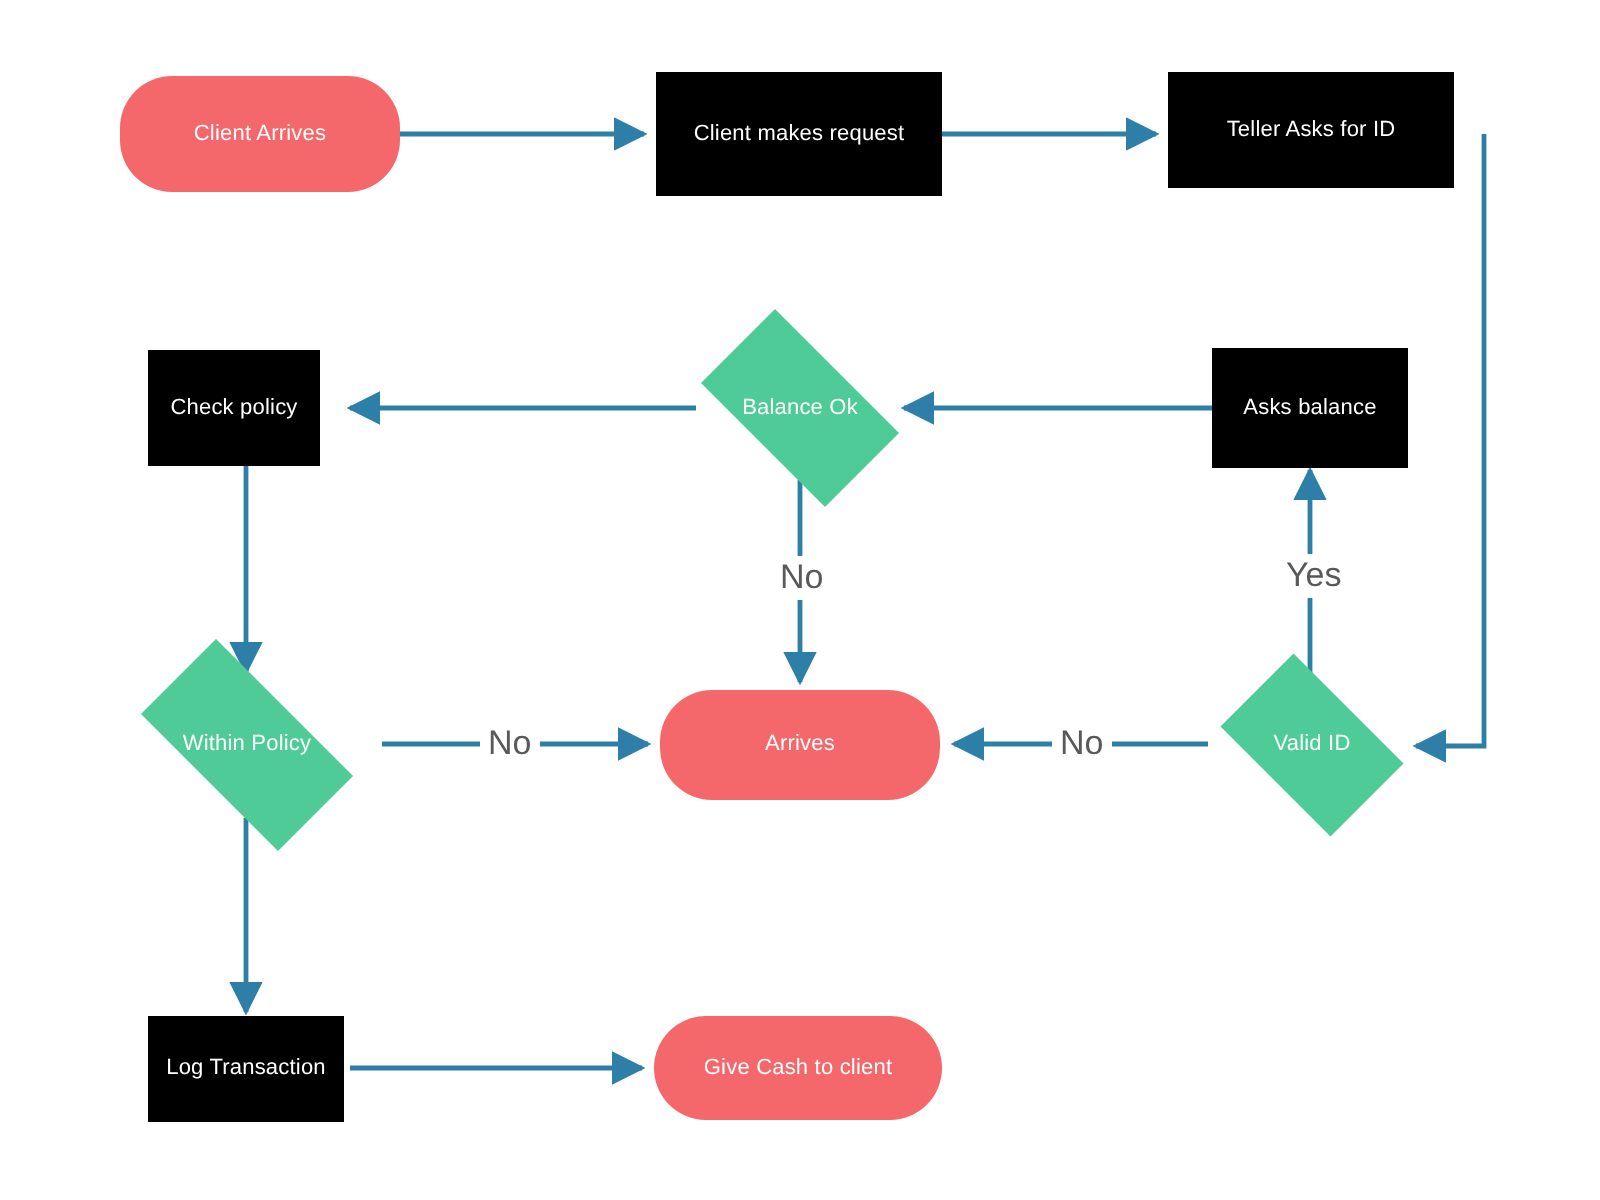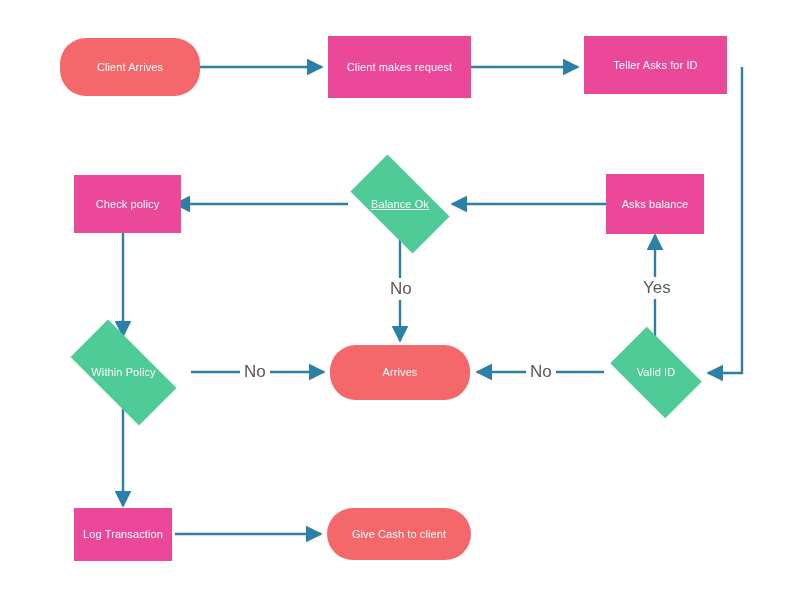--- a/index.html
+++ b/index.html
@@ -33,21 +33,21 @@
     justify-content: center;
     text-align: center;
     color: #ffffff;
     font-size: 11px;
     line-height: 1.35;
     letter-spacing: 0.1px;
     box-sizing: border-box;
     z-index: 2;
   }
   .node.process {
-    background: #ec4899;
+    background: #000000;
   }
   .node.terminator {
     background: #F4676B;
     border-radius: 26px;
   }
   .node.decision {
     background: transparent;
   }
   .diamond-shape {
     position: absolute;
@@ -122,25 +122,25 @@
   </div>
 
   <div class="node process" style="left:328px; top:36px; width:143px; height:62px;">
     <span class="label">Client makes request</span>
   </div>
 
   <div class="node process" style="left:584px; top:36px; width:143px; height:58px;">
     <span class="label">Teller Asks for ID</span>
   </div>
 
-  <div class="node process" style="left:74px; top:175px; width:107px; height:58px;">
+  <div class="node process" style="left:74px; top:175px; width:86px; height:58px;">
     <span class="label">Check policy</span>
   </div>
 
-  <div class="node decision" style="left:338px; top:167px; width:124px; height:74px;text-decoration:underline;">
+  <div class="node decision" style="left:338px; top:167px; width:124px; height:74px;">
     <span class="diamond-shape"></span>
     <span class="label">Balance  Ok</span>
   </div>
 
   <div class="node process" style="left:606px; top:174px; width:98px; height:60px;">
     <span class="label">Asks balance</span>
   </div>
 
   <div class="node decision" style="left:55px; top:335px; width:137px; height:75px;">
     <span class="diamond-shape"></span>

